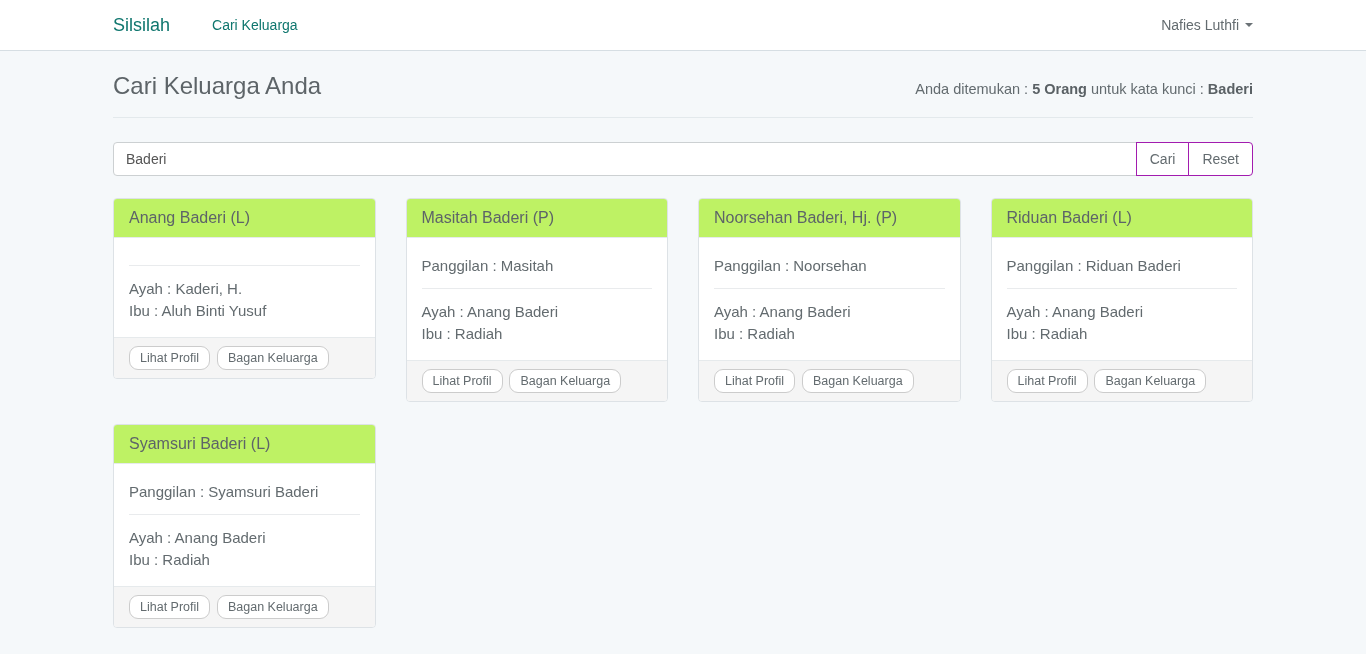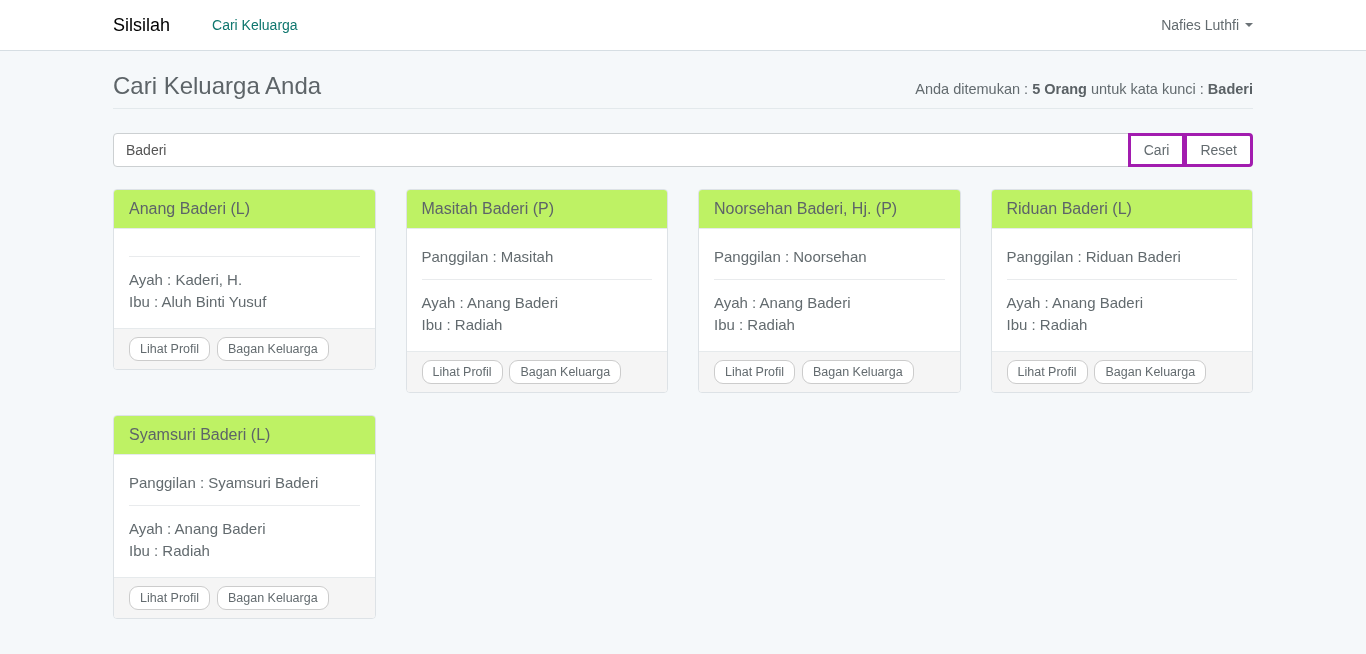--- a/index.html
+++ b/index.html
@@ -15,21 +15,21 @@
 
   
   .navbar {
     height: 51px;
     background: #ffffff;
     border-bottom: 1px solid #d6dee3;
   }
   .navbar .container { display: flex; align-items: center; height: 50px; }
   .brand {
     font-size: 18px;
-    color: #000000;
+    color: #0f766e;
     text-decoration: none;
     cursor: pointer;
   }
   .nav-link {
     margin-left: 42px;
     font-size: 14px;
     color: #0f766e;
     text-decoration: none;
     cursor: pointer;
   }
@@ -52,21 +52,21 @@
 
   .container {
     width: 1170px;
     margin: 0 auto;
     padding: 0 15px;
   }
 
   
   .page-header {
     margin-top: 21px;
-    padding-bottom: 8px;
+    padding-bottom: 17px;
     border-bottom: 1px solid #e3e9ec;
     display: flex;
     align-items: baseline;
     justify-content: space-between;
   }
   .page-title {
     margin: 0;
     font-size: 24px;
     font-weight: normal;
     color: #5d6468;
@@ -88,21 +88,21 @@
     border-radius: 4px 0 0 4px;
     outline: none;
   }
   .search-btn {
     height: 34px;
     padding: 6px 13px;
     font-size: 14px;
     font-family: "Liberation Sans", sans-serif;
     color: #636b6f;
     background: #fff;
-    border: 3px solid #a21caf;
+    border: 1px solid #a21caf;
     margin-left: -1px;
     cursor: pointer;
   }
   .search-btn.last { border-radius: 0 4px 4px 0; }
 
   
   .cards-row {
     display: flex;
     flex-wrap: wrap;
     margin: 22px -15px 0 -15px;

